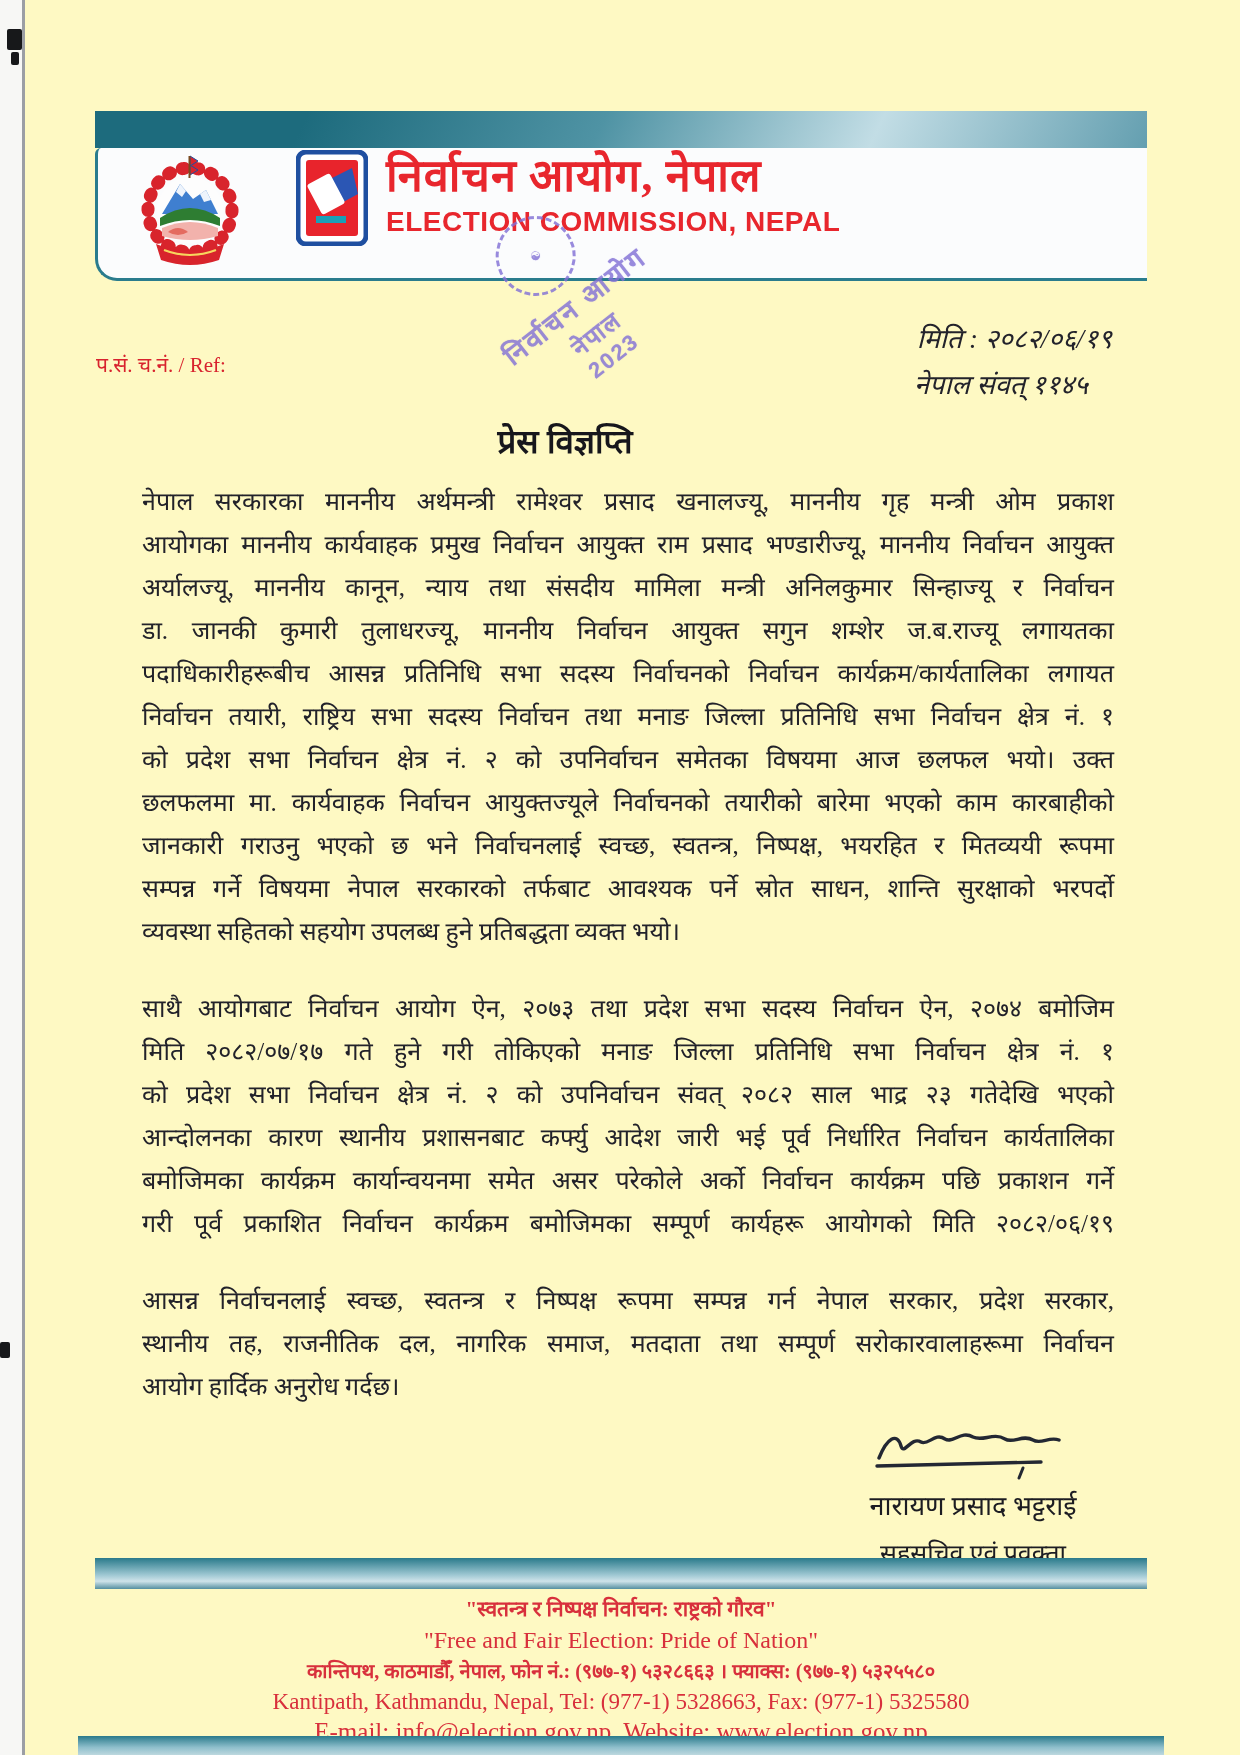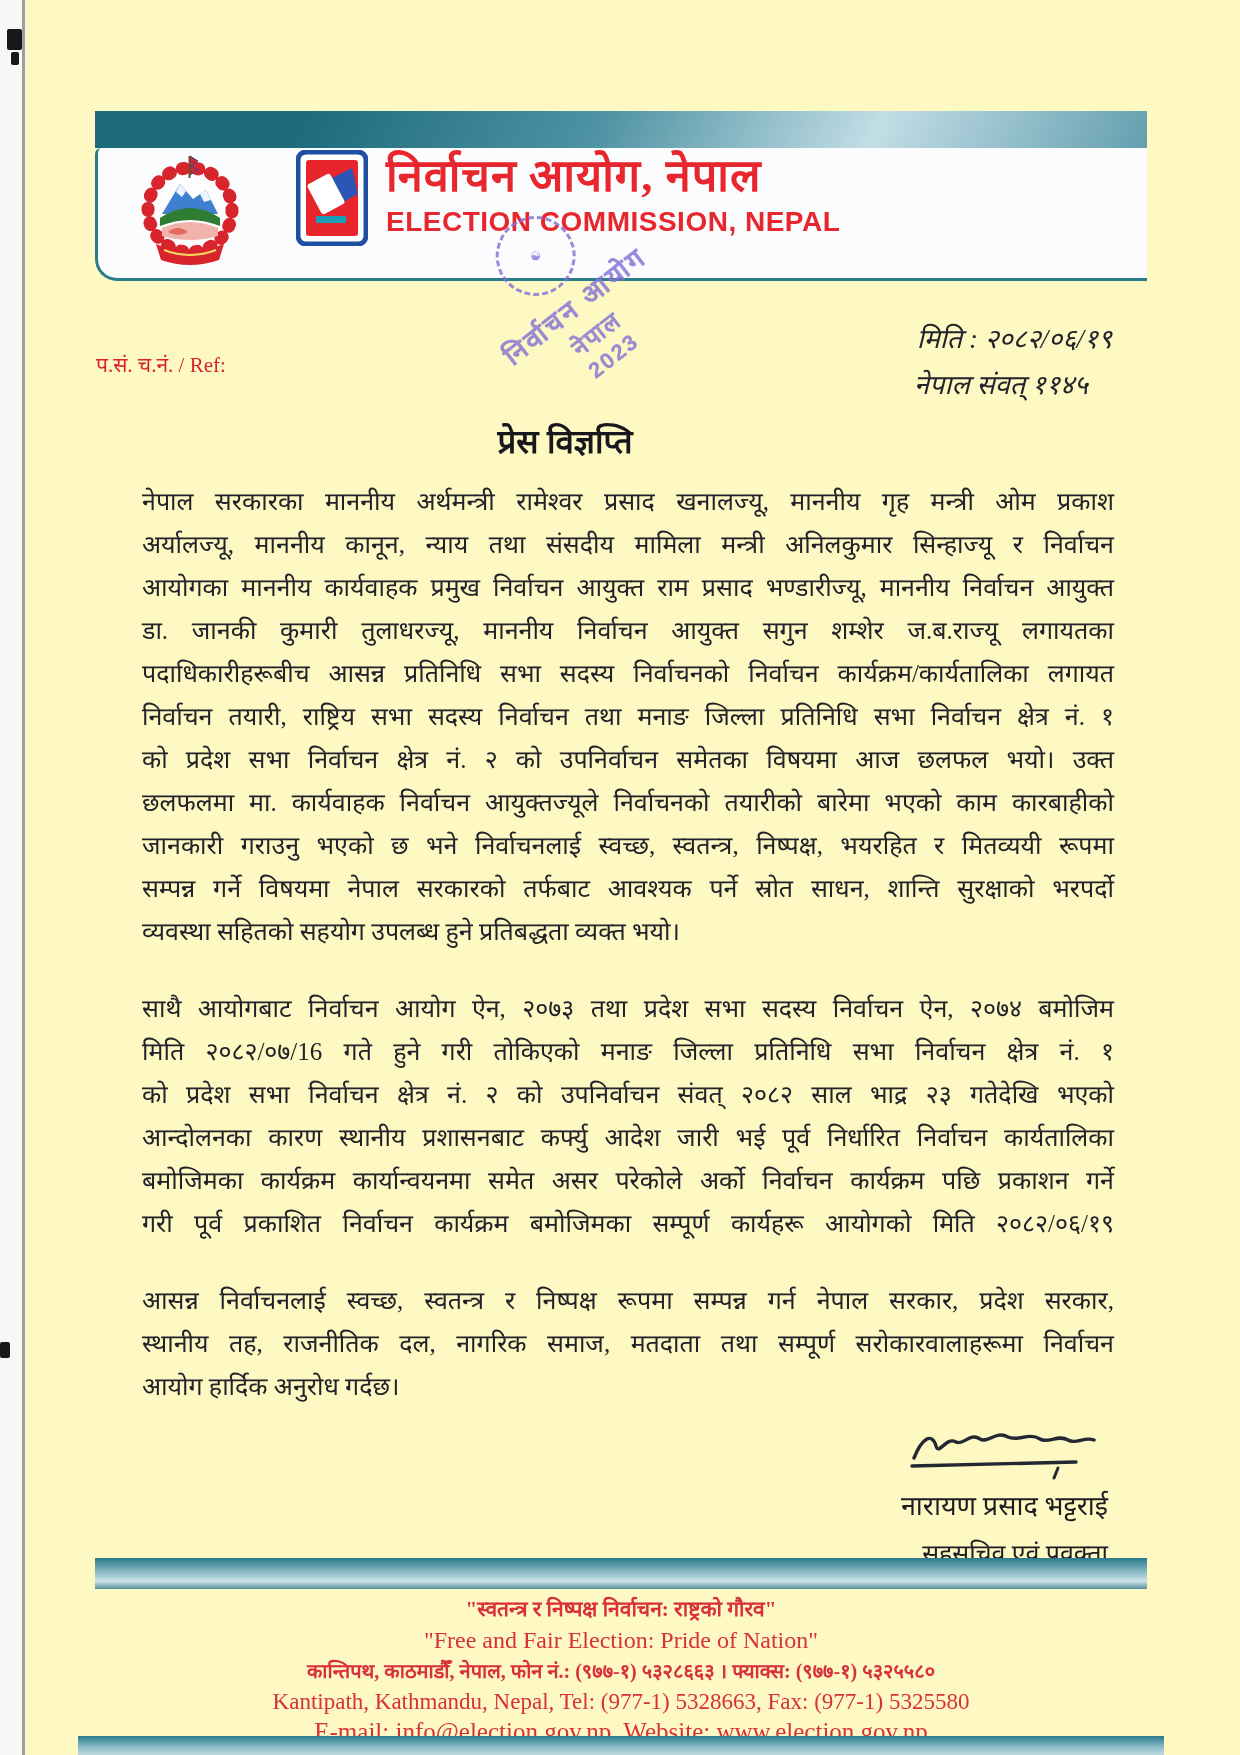--- a/index.html
+++ b/index.html
@@ -39,21 +39,21 @@
   .date2{padding-right:24px;}
   
   .press-title{position:absolute;left:0;top:418px;width:1240px;text-align:center;}
   .press-title span{display:inline-block;transform:translateX(-55px);font-size:33px;font-weight:bold;color:#17171c;}
   
   .body-text{position:absolute;left:142px;top:480px;width:972px;font-size:25px;color:#22222a;}
   .para{margin:0 0 34px 0;}
   .line{line-height:43px;text-align:justify;text-align-last:justify;white-space:normal;}
   .line.last{text-align-last:left;}
   
-  .sig{position:absolute;right:132px;top:1422px;width:270px;display:flex;flex-direction:column;align-items:flex-end;}
+  .sig{position:absolute;right:132px;top:1422px;width:270px;display:flex;flex-direction:column;align-items:center;}
   .sig-name{font-size:27px;color:#1c1c22;margin-top:6px;}
   .sig-role{font-size:25px;color:#1c1c22;margin-top:12px;}
   
   .footbar{position:absolute;left:95px;top:1558px;width:1052px;height:31px;
            background:linear-gradient(180deg,#2a7a8b 0%,#9fc8d3 55%,#cfe3e9 75%,#558fa0 100%);}
   .footer-text{position:absolute;left:95px;top:1594px;width:1052px;text-align:center;color:#d8303c;}
   .motto-np{font-size:21px;font-weight:bold;line-height:31px;}
   .motto-en{font-size:24px;line-height:31px;}
   .addr-np{font-size:20px;font-weight:bold;line-height:31px;}
   .addr-en{font-size:23px;line-height:30px;}
@@ -117,34 +117,34 @@
     <div class="date2">नेपाल संवत् ११४५</div>
   </div>
 
   <div class="press-title">
     <span>प्रेस विज्ञप्ति</span>
   </div>
 
   <div class="body-text">
     <div class="para">
         <div class="line">नेपाल सरकारका माननीय अर्थमन्त्री रामेश्वर प्रसाद खनालज्यू, माननीय गृह मन्त्री ओम प्रकाश</div>
+        <div class="line">आयोगका माननीय कार्यवाहक प्रमुख निर्वाचन आयुक्त राम प्रसाद भण्डारीज्यू, माननीय निर्वाचन आयुक्त</div>
         <div class="line">अर्यालज्यू, माननीय कानून, न्याय तथा संसदीय मामिला मन्त्री अनिलकुमार सिन्हाज्यू र निर्वाचन</div>
-        <div class="line">आयोगका माननीय कार्यवाहक प्रमुख निर्वाचन आयुक्त राम प्रसाद भण्डारीज्यू, माननीय निर्वाचन आयुक्त</div>
         <div class="line">डा. जानकी कुमारी तुलाधरज्यू, माननीय निर्वाचन आयुक्त सगुन शम्शेर ज.ब.राज्यू लगायतका</div>
         <div class="line">पदाधिकारीहरूबीच आसन्न प्रतिनिधि सभा सदस्य निर्वाचनको निर्वाचन कार्यक्रम/कार्यतालिका लगायत</div>
         <div class="line">निर्वाचन तयारी, राष्ट्रिय सभा सदस्य निर्वाचन तथा मनाङ जिल्ला प्रतिनिधि सभा निर्वाचन क्षेत्र नं. १</div>
         <div class="line">को प्रदेश सभा निर्वाचन क्षेत्र नं. २ को उपनिर्वाचन समेतका विषयमा आज छलफल भयो। उक्त</div>
         <div class="line">छलफलमा मा. कार्यवाहक निर्वाचन आयुक्तज्यूले निर्वाचनको तयारीको बारेमा भएको काम कारबाहीको</div>
         <div class="line">जानकारी गराउनु भएको छ भने निर्वाचनलाई स्वच्छ, स्वतन्त्र, निष्पक्ष, भयरहित र मितव्ययी रूपमा</div>
         <div class="line">सम्पन्न गर्ने विषयमा नेपाल सरकारको तर्फबाट आवश्यक पर्ने स्रोत साधन, शान्ति सुरक्षाको भरपर्दो</div>
         <div class="line last">व्यवस्था सहितको सहयोग उपलब्ध हुने प्रतिबद्धता व्यक्त भयो।</div>
       </div>
     <div class="para">
         <div class="line">साथै आयोगबाट निर्वाचन आयोग ऐन, २०७३ तथा प्रदेश सभा सदस्य निर्वाचन ऐन, २०७४ बमोजिम</div>
-        <div class="line">मिति २०८२/०७/16 गते हुने गरी तोकिएको मनाङ जिल्ला प्रतिनिधि सभा निर्वाचन क्षेत्र नं. १</div>
+        <div class="line">मिति २०८२/०७/१७ गते हुने गरी तोकिएको मनाङ जिल्ला प्रतिनिधि सभा निर्वाचन क्षेत्र नं. १</div>
         <div class="line">को प्रदेश सभा निर्वाचन क्षेत्र नं. २ को उपनिर्वाचन संवत् २०८२ साल भाद्र २३ गतेदेखि भएको</div>
         <div class="line">आन्दोलनका कारण स्थानीय प्रशासनबाट कर्फ्यु आदेश जारी भई पूर्व निर्धारित निर्वाचन कार्यतालिका</div>
         <div class="line">बमोजिमका कार्यक्रम कार्यान्वयनमा समेत असर परेकोले अर्को निर्वाचन कार्यक्रम पछि प्रकाशन गर्ने</div>
         <div class="line">गरी पूर्व प्रकाशित निर्वाचन कार्यक्रम बमोजिमका सम्पूर्ण कार्यहरू आयोगको मिति २०८२/०६/१९</div>
       </div>
     <div class="para">
         <div class="line">आसन्न निर्वाचनलाई स्वच्छ, स्वतन्त्र र निष्पक्ष रूपमा सम्पन्न गर्न नेपाल सरकार, प्रदेश सरकार,</div>
         <div class="line">स्थानीय तह, राजनीतिक दल, नागरिक समाज, मतदाता तथा सम्पूर्ण सरोकारवालाहरूमा निर्वाचन</div>
         <div class="line last">आयोग हार्दिक अनुरोध गर्दछ।</div>
       </div>

